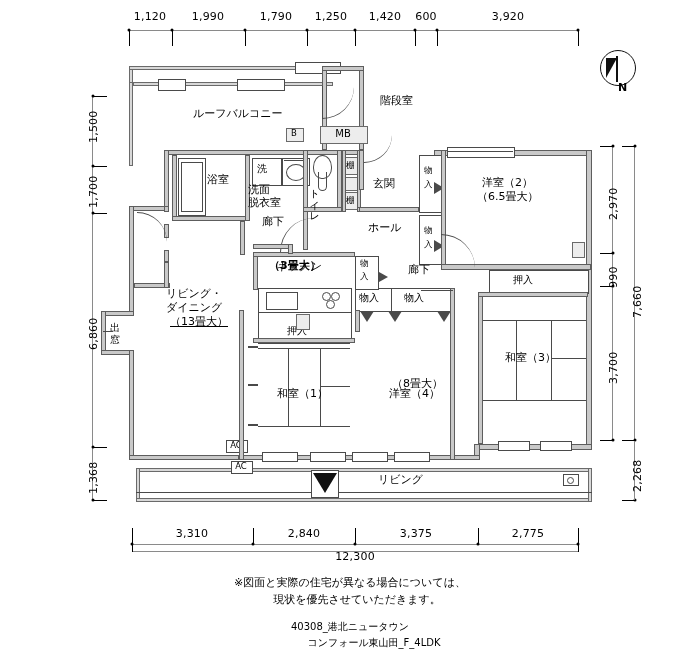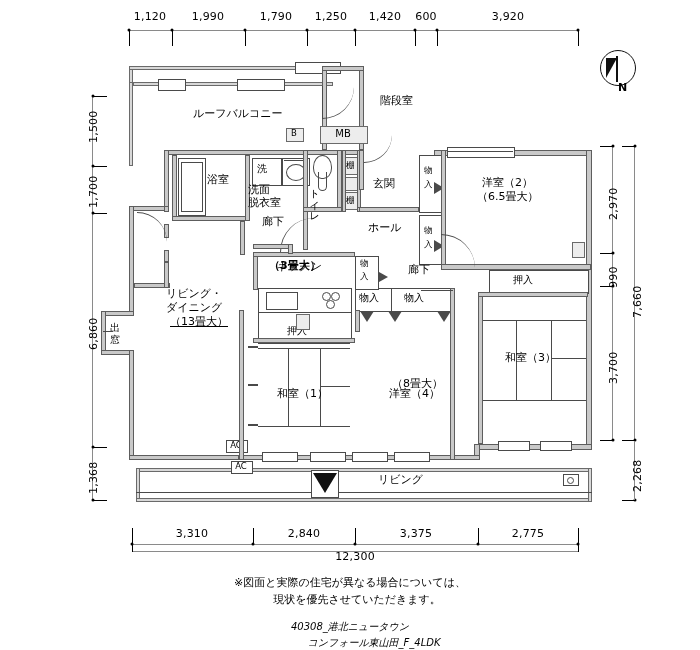--- a/index.html
+++ b/index.html
@@ -29,21 +29,21 @@
   .line{position:absolute;background:#4a4a4a;}
   .box{position:absolute;border:1px solid #4a4a4a;background:#fff;}
   .boxg{position:absolute;border:1px solid #6a6a6a;background:#ededed;}
 
   .door{position:absolute;border:1px solid #4a4a4a;border-radius:50%;
         background:transparent;}
   .tri{position:absolute;width:0;height:0;}
 
   #cap{position:absolute;left:0;top:575px;width:700px;text-align:center;}
   #cap .c1{font-size:11px;line-height:1.5;}
-  #cap .c2{font-size:10px;line-height:1.45;margin-top:12px;font-style:italic;}
+  #cap .c2{font-size:10px;line-height:1.45;margin-top:12px;}
 </style>
 </head>
 <body>
 
 <div id="stage">
 
   <div style="position:absolute;left:598px;top:46px;width:40px;height:40px;">
     <div style="position:absolute;left:2px;top:4px;width:34px;height:34px;border:1.6px solid #111;border-radius:50%;"></div>
     <div class="tri" style="left:19px;top:6px;border-left:11px solid transparent;border-right:0 solid transparent;border-bottom:0 solid transparent;"></div>
     <div class="tri" style="left:8px;top:12px;border-left:11px solid #111;border-top:0;border-bottom:20px solid transparent;"></div>

